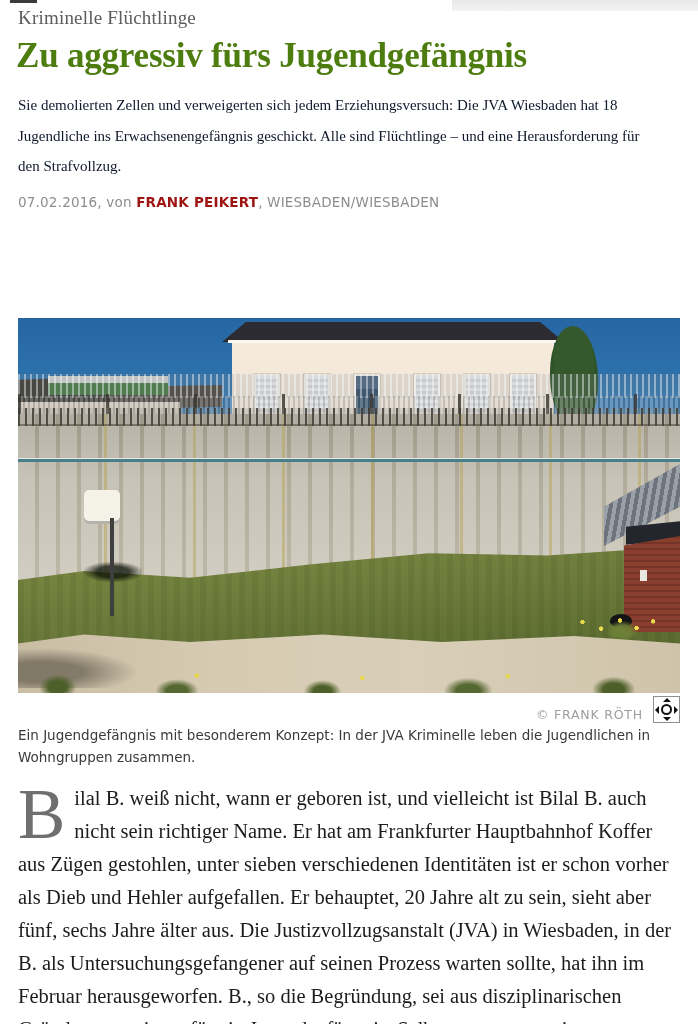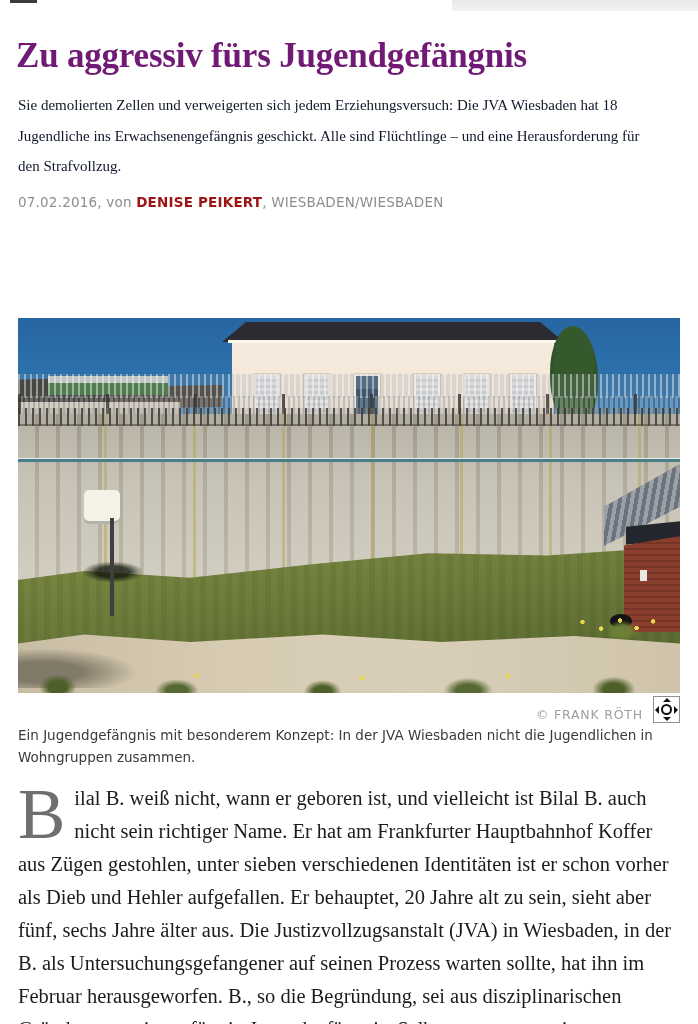--- a/index.html
+++ b/index.html
@@ -10,21 +10,21 @@
     font-family:"Liberation Serif","DejaVu Serif",serif;
   }
   .abs { position:absolute; }
 
   
   .top-band { left:452px; top:0; width:246px; height:11px; background:linear-gradient(180deg,#e9e9e9,#f2f2f2); }
   .top-notch { left:10px; top:0; width:27px; height:3px; background:#3b3b3b; }
 
   
   .kicker { left:18px; top:7px; font-size:19px; color:#5c5c5c; letter-spacing:.2px; }
-  .headline { left:16px; top:36px; width:670px; font-size:35px; font-weight:700; color:#701a75; letter-spacing:-.2px; }
+  .headline { left:16px; top:36px; width:670px; font-size:35px; font-weight:700; color:#4d7c0f; letter-spacing:-.2px; }
   .subtitle { left:18px; top:90px; width:636px; font-size:15px; line-height:30.5px; color:#0f172a; }
   .byline { left:18px; top:194px; width:660px; font-family:"DejaVu Sans","Liberation Sans",sans-serif; font-size:13.5px; color:#8d8d8d; letter-spacing:.2px; }
   .byline .author { color:#9d1413; font-weight:700; }
 
   
   .photo { left:18px; top:318px; width:662px; height:375px; overflow:hidden; background:#bab4a5; }
   .photo .abs { position:absolute; }
   .sky { left:0; top:0; width:662px; height:130px; background:linear-gradient(180deg,#2666a3 0%,#2f74ae 55%,#4588ba 100%); }
   .roof-left1 { left:0; top:60px; width:100px; height:26px; background:#3a362f; transform:skewY(-2deg); }
   .roof-left2 { left:92px; top:68px; width:112px; height:22px; background:#49433c; transform:skewY(-1deg); }
@@ -107,24 +107,25 @@
   .dropcap { float:left; font-size:71px; line-height:.78; color:#6f6f6f; margin:5px 9px 0 0; font-family:"Liberation Serif","DejaVu Serif",serif; }
 </style>
 </head>
 <body>
 
 <div class="page">
 
   <div class="abs top-band"></div>
   <div class="abs top-notch"></div>
 
+  <div class="abs kicker">Kriminelle Flüchtlinge</div>
   <h1 class="abs headline">Zu aggressiv fürs Jugendgefängnis</h1>
   <div class="abs subtitle">Sie demolierten Zellen und verweigerten sich jedem Erziehungsversuch: Die JVA Wiesbaden hat 18 Jugendliche ins Erwachsenengefängnis geschickt. Alle sind Flüchtlinge – und eine Herausforderung für den Strafvollzug.</div>
 
-  <div class="abs byline"><span>07.02.2016, von </span><span class="author">DENISE PEIKERT</span><span>, WIESBADEN/WIESBADEN</span></div>
+  <div class="abs byline"><span>07.02.2016, von </span><span class="author">FRANK PEIKERT</span><span>, WIESBADEN/WIESBADEN</span></div>
 
   <div class="abs photo">
     <div class="abs sky"></div>
     <div class="abs roof-left1"></div>
     <div class="abs roof-left2"></div>
     <div class="abs wall-left"></div>
     <div class="abs truck"></div>
     <div class="abs bldg-roof"></div>
     <div class="abs bldg-wall"></div>
     <div class="abs bldg-cornice"></div>
@@ -162,17 +163,17 @@
     <span class="credit">© FRANK RÖTH</span>
     <div class="expand-btn">
       <div class="tri up"></div>
       <div class="tri down"></div>
       <div class="tri left"></div>
       <div class="tri right"></div>
       <div class="expand-core"></div>
     </div>
   </div>
 
-  <div class="abs caption">Ein Jugendgefängnis mit besonderem Konzept: In der JVA Wiesbaden nicht die Jugendlichen in Wohngruppen zusammen.</div>
+  <div class="abs caption">Ein Jugendgefängnis mit besonderem Konzept: In der JVA Kriminelle leben die Jugendlichen in Wohngruppen zusammen.</div>
 
   <div class="abs body-text"><span class="dropcap">B</span><span>ilal B. weiß nicht, wann er geboren ist, und vielleicht ist Bilal B. auch nicht sein richtiger Name. Er hat am Frankfurter Hauptbahnhof Koffer aus Zügen gestohlen, unter sieben verschiedenen Identitäten ist er schon vorher als Dieb und Hehler aufgefallen. Er behauptet, 20 Jahre alt zu sein, sieht aber fünf, sechs Jahre älter aus. Die Justizvollzugsanstalt (JVA) in Wiesbaden, in der B. als Untersuchungsgefangener auf seinen Prozess warten sollte, hat ihn im Februar herausgeworfen. B., so die Begründung, sei aus disziplinarischen Gründen ungeeignet für ein Jugendgefängnis. Selbst, wenn er zu einer Jugendstrafe verurteilt werden sollte, werde ihn die Anstalt in Wiesbaden nicht</span></div>
 
 </div>
 
 </body></html>

